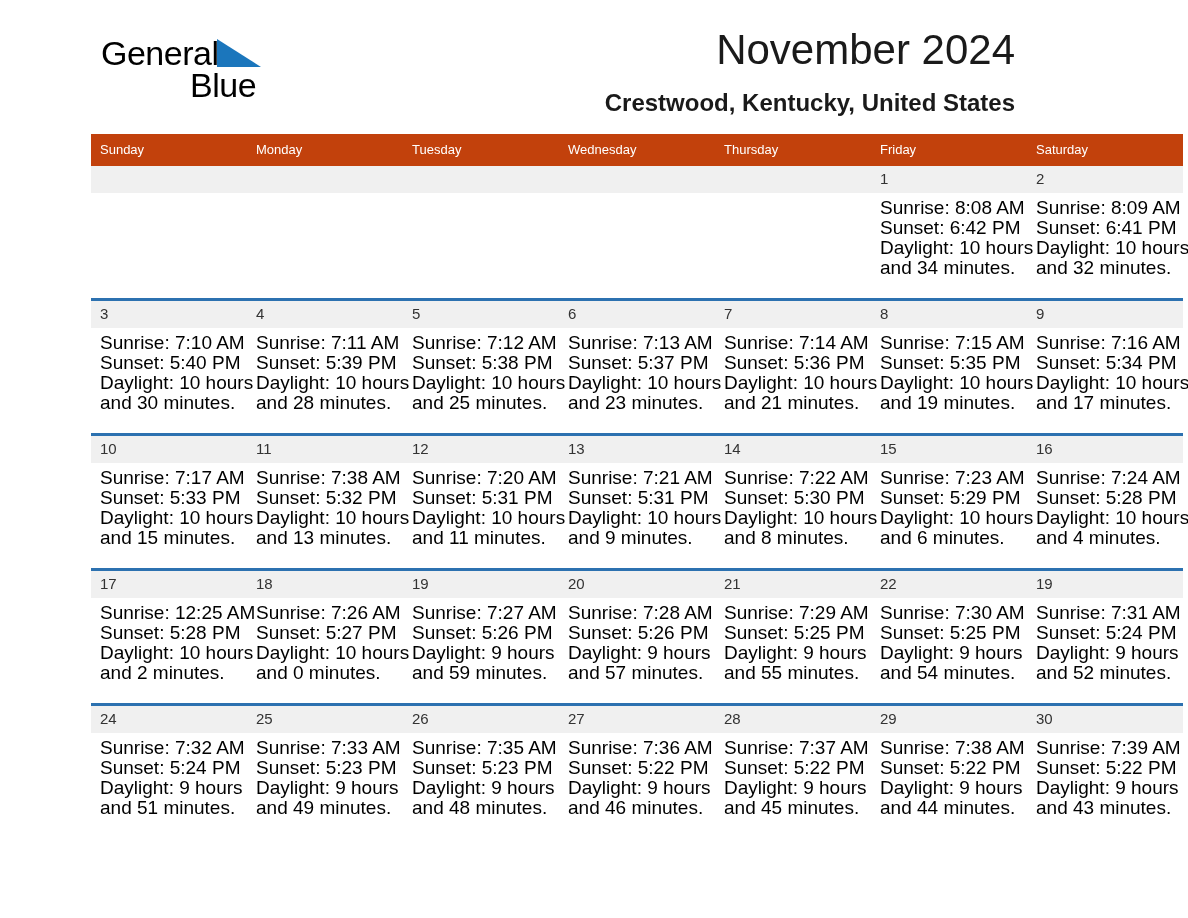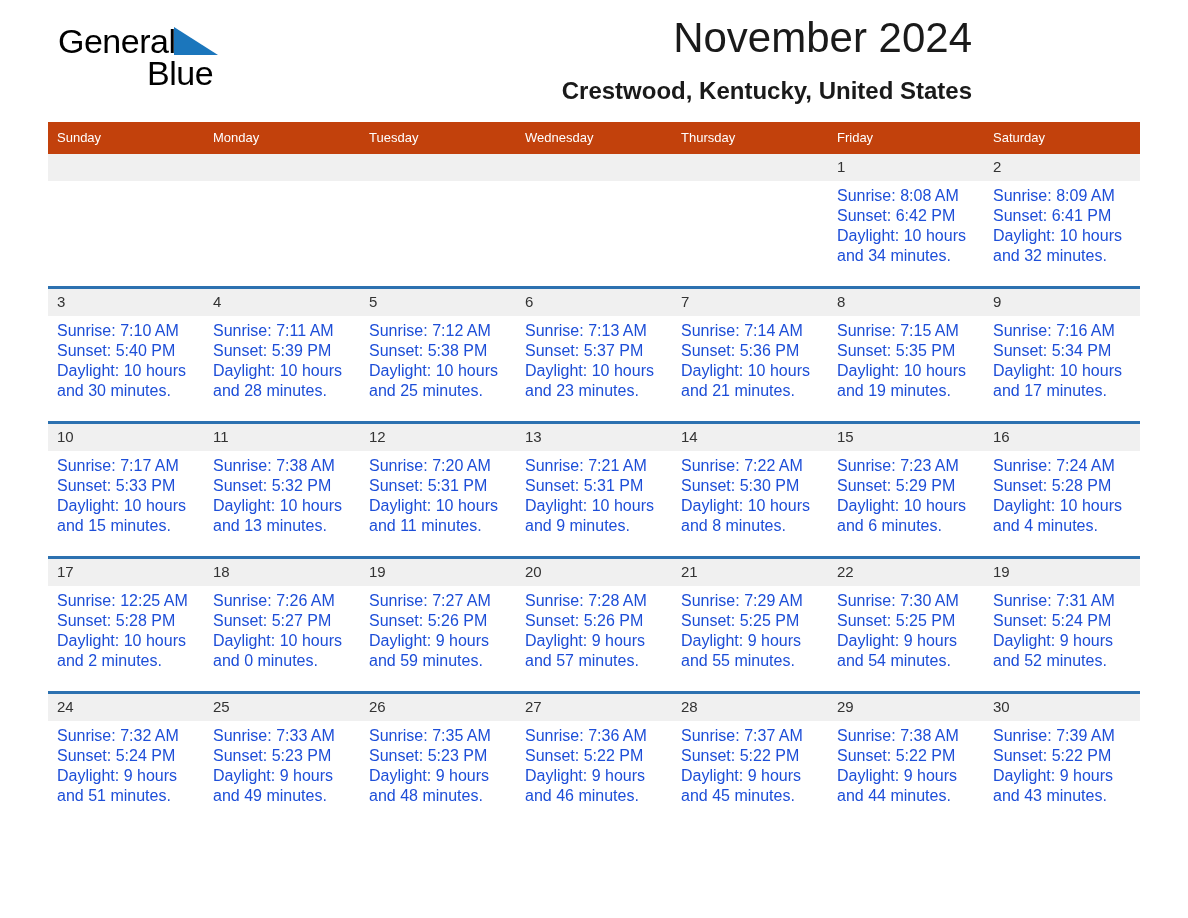--- a/index.html
+++ b/index.html
@@ -12,21 +12,22 @@
     height: 918px;
     font-family: "Liberation Sans", sans-serif;
     color: #1a1a1a;
     overflow: hidden;
   }
   .page {
     position: relative;
     width: 1020px;
     height: 918px;
     box-sizing: border-box;
-    padding: 4px 48px;
+    padding: 16px 48px;
+    margin-left: 43px;
   }
 
   
   .topbar {
     position: relative;
     height: 118px;
   }
   .logo {
     position: absolute;
     left: 10px;
@@ -116,23 +117,23 @@
     color: #333333;
     padding: 4px 0 5px 9px;
     height: 18px;
     line-height: 18px;
   }
   .daynum.empty {
     color: transparent;
   }
   .details {
     padding: 5px 9px 0 9px;
-    font-size: 16px;
+    font-size: 19px;
     line-height: 20px;
-    color: #1d4ed8;
+    color: #000000;
   }
   .details div {
     white-space: nowrap;
   }
 </style>
 </head>
 <body>
 
 <div class="page">
 

